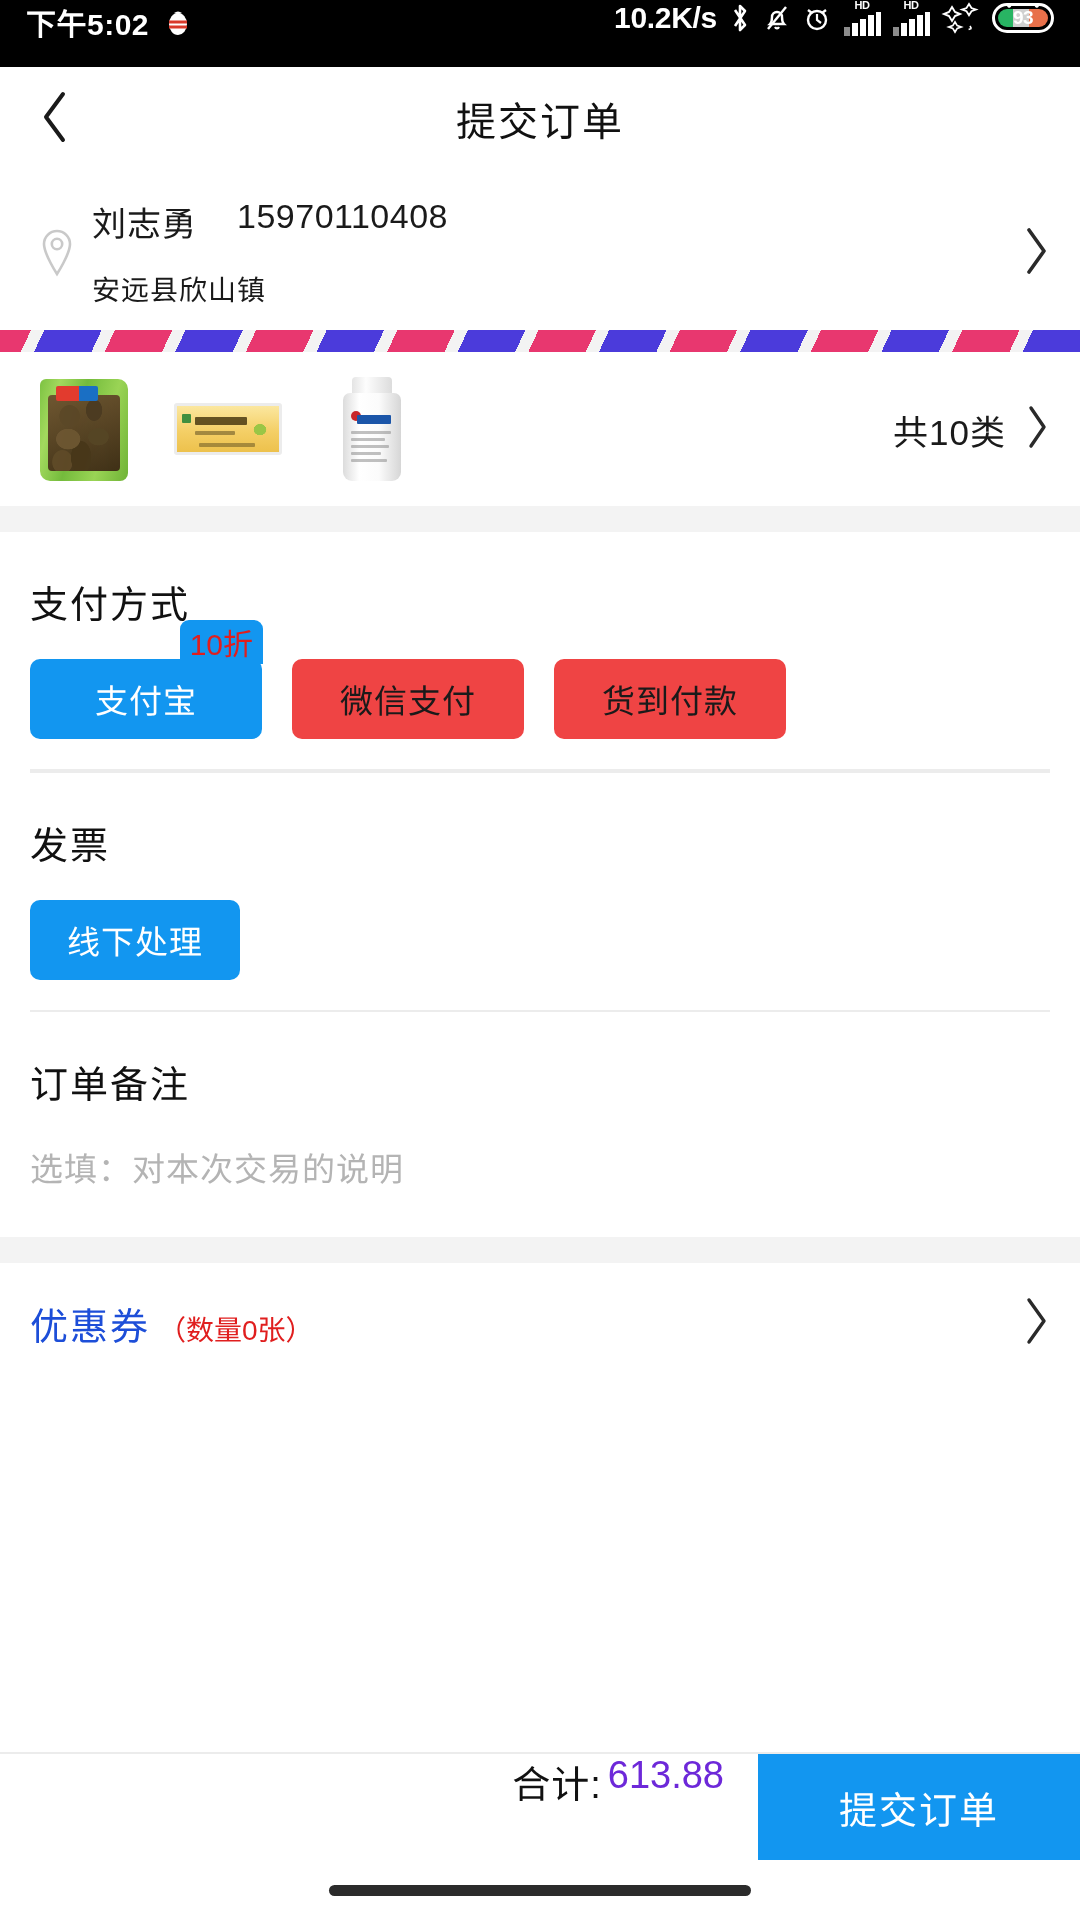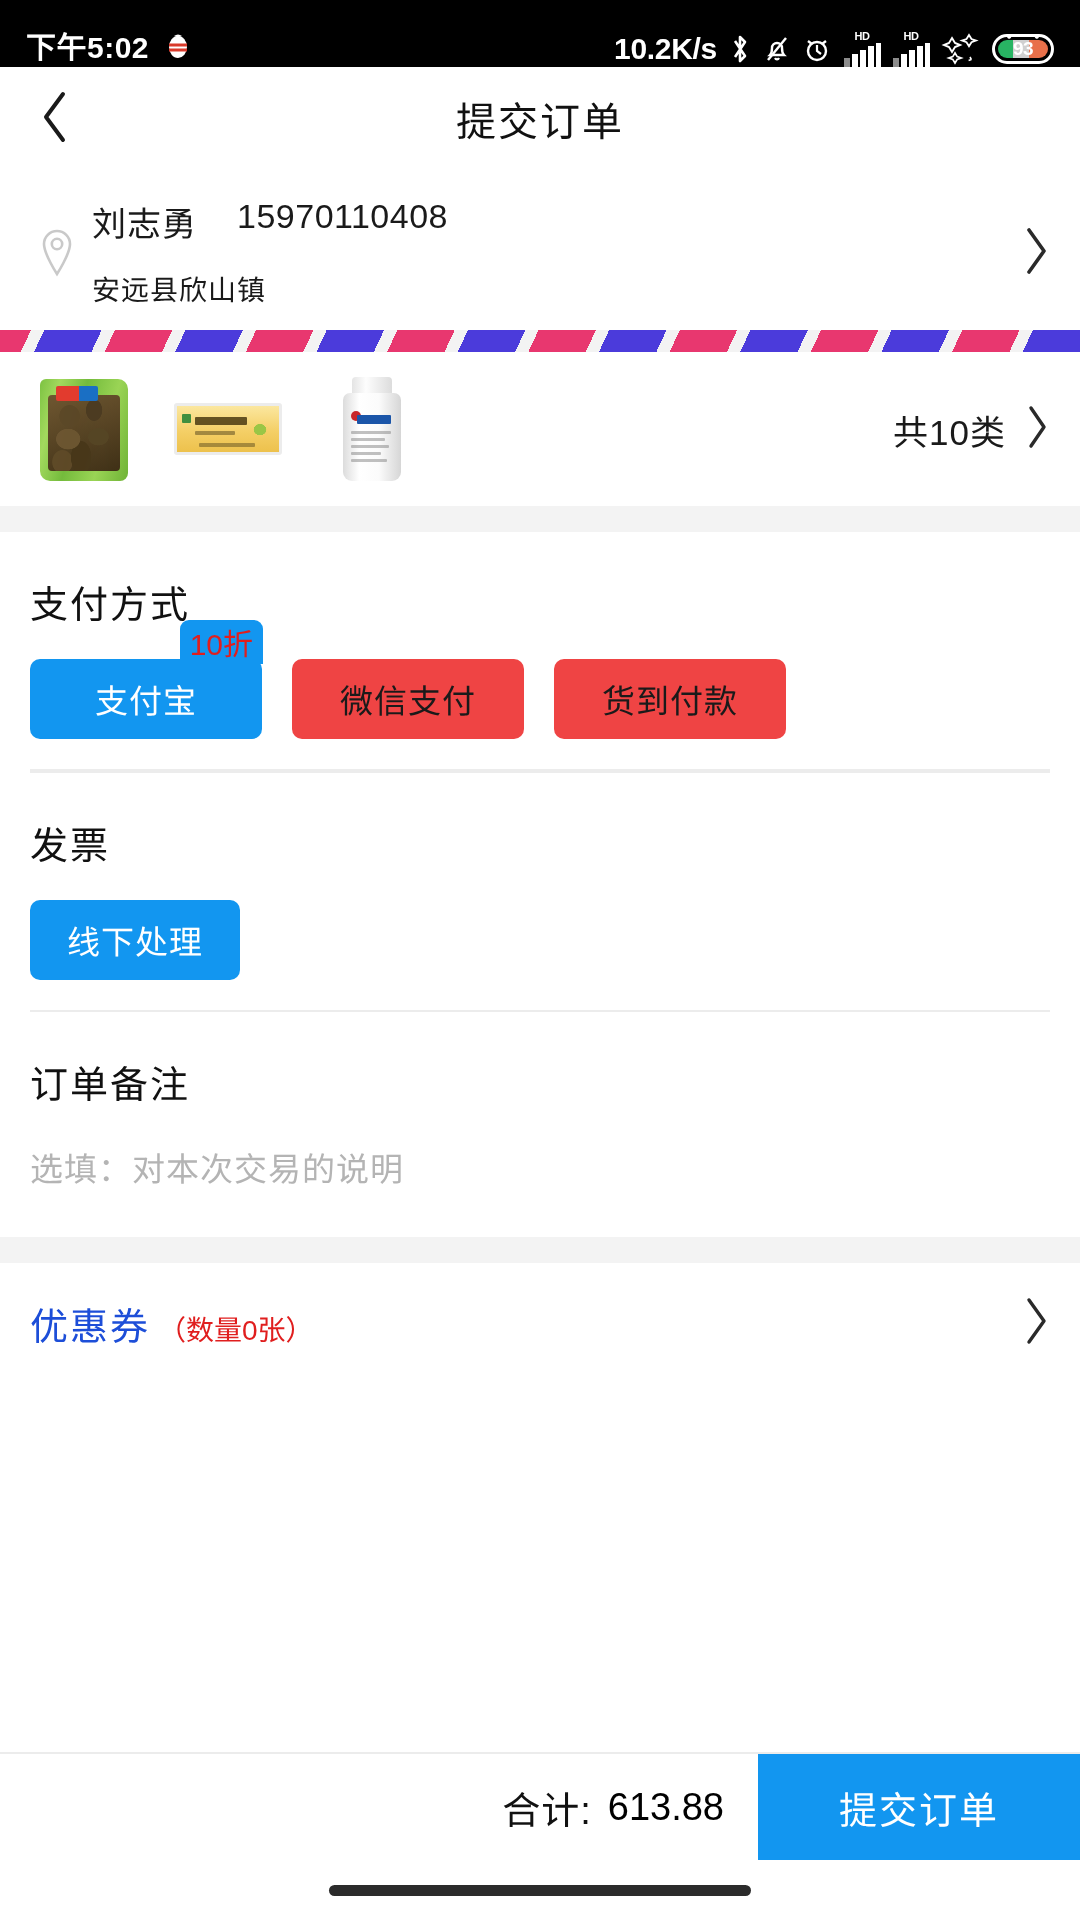--- a/index.html
+++ b/index.html
@@ -6,21 +6,21 @@
   html, body {
     width:1080px; height:1920px;
     font-family:"Liberation Sans","DejaVu Sans",sans-serif;
     background:#ffffff; overflow:hidden;
   }
   .screen { width:1080px; height:1920px; position:relative; display:flex; flex-direction:column; background:#f5f5f5; }
 
   
   .statusbar {
     height:67px; background:#000; color:#fff;
-    display:flex; align-items:flex-end; justify-content:space-between;
+    display:flex; align-items:flex-start; justify-content:space-between;
     padding:0 26px; flex:none;
   }
   .sb-left { display:flex; align-items:center; gap:14px; }
   .sb-time { font-size:30px; font-weight:700; letter-spacing:.5px; }
   .sb-right { display:flex; align-items:center; gap:11px; }
   .sb-net { font-size:30px; font-weight:700; letter-spacing:-.3px; }
   .sb-ico { display:inline-flex; align-items:flex-end; }
   .hd-grp { display:flex; flex-direction:column; align-items:center; line-height:1; }
   .hd-lbl { font-size:11px; font-weight:700; letter-spacing:-.5px; margin-bottom:1px; }
   .batt {
@@ -184,25 +184,25 @@
   .coupon-lbl { font-size:38px; color:#1d4ed8; letter-spacing:2px; }
   .coupon-cnt { font-size:28px; color:#e01e1e; margin-left:8px; letter-spacing:0; }
 
   
   .spacer { flex:1; background:#fff; }
   .bottombar {
     height:108px; flex:none; background:#fff; display:flex; align-items:stretch;
     border-top:2px solid #ececec;
   }
   .bb-total {
-    flex:1; display:flex; align-items:center; justify-content:flex-end;
+    flex:1; display:flex; justify-content:flex-end;
     padding-right:34px; font-size:38px; letter-spacing:1px;
   }
   .bb-lbl { color:#111; }
-  .bb-amt { color:#000000; margin-left:16px; letter-spacing:0; }
+  .bb-amt { color:#6d28d9; margin-left:6px; letter-spacing:0; }
   .bb-btn {
     width:322px; background:#1296f0; color:#fff;
     display:flex; align-items:center; justify-content:center;
     font-size:38px; letter-spacing:2px;
   }
   .navbar-home { height:60px; background:#fff; flex:none; display:flex; align-items:center; justify-content:center; }
   .home-ind { width:422px; height:11px; background:#2b2b2b; border-radius:6px; }
 </style>
 </head>
 <body>

